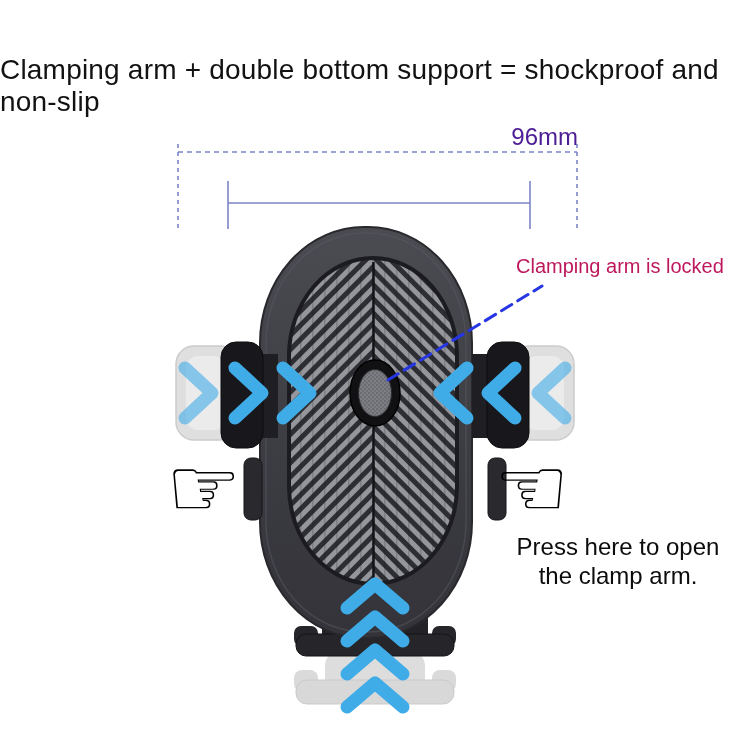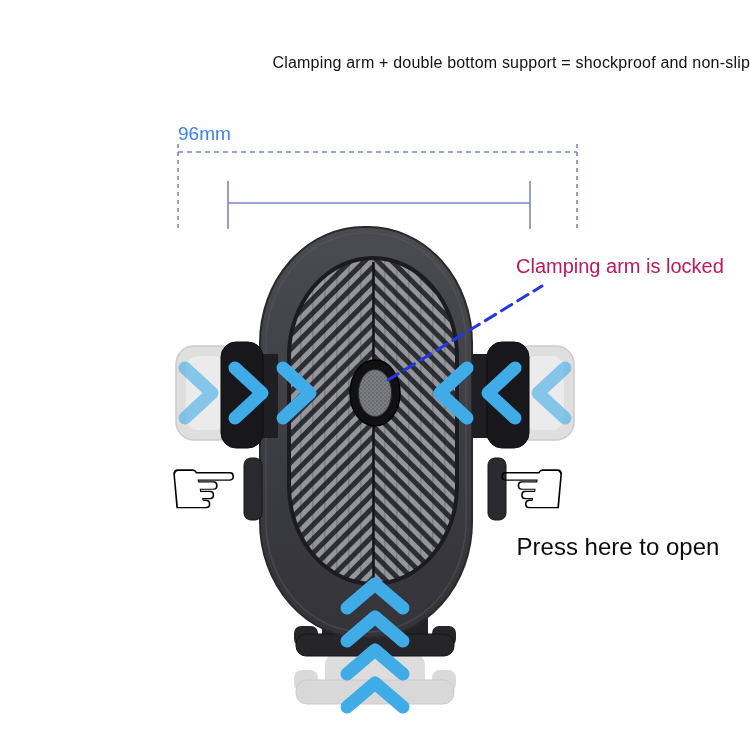--- a/index.html
+++ b/index.html
@@ -2,25 +2,25 @@
 <html><head>
 <meta charset="utf-8">
 <style>
   html,body{margin:0;padding:0;background:#fff;}
   .stage{
     position:relative;width:750px;height:750px;background:#ffffff;overflow:hidden;
     font-family:"Liberation Sans", sans-serif;color:#161616;
   }
   .abs{position:absolute;}
   .title{
-    left:0;top:54px;width:750px;text-align:right;
-    font-size:16px;letter-spacing:0.2px;color:#121212;
+    left:0;top:54px;width:750px;text-align:left;
+    font-size:28px;letter-spacing:0.2px;color:#121212;
   }
   .dim-label{
-    font-size:19px;color:#3b82f6;text-align:left;
+    font-size:24px;color:#4c1d95;text-align:right;
   }
   .dim-96{left:178px;width:400px;top:123px;}
   .dim-50{left:228px;width:302px;top:175px;}
   .callout-locked{
     left:516px;top:255px;width:230px;font-size:20px;color:#be185d;
   }
   .callout-press{
     left:512px;top:532px;width:212px;font-size:24px;line-height:29px;
     text-align:center;color:#0c0c0c;
   }
@@ -152,18 +152,19 @@
   </svg>
 
   <div class="abs title">Clamping arm + double bottom support = shockproof and non-slip</div>
 
   <div class="abs dim-label dim-96">96mm</div>
 
   <div class="abs callout-locked">Clamping arm is locked</div>
 
   <div class="abs callout-press">
     <div>Press here to open</div>
+    <div>the clamp arm.</div>
   </div>
 
   <div class="abs hand hand-left">☞</div>
   <div class="abs hand hand-right">☜</div>
 
 </div>
 
 </body></html>

